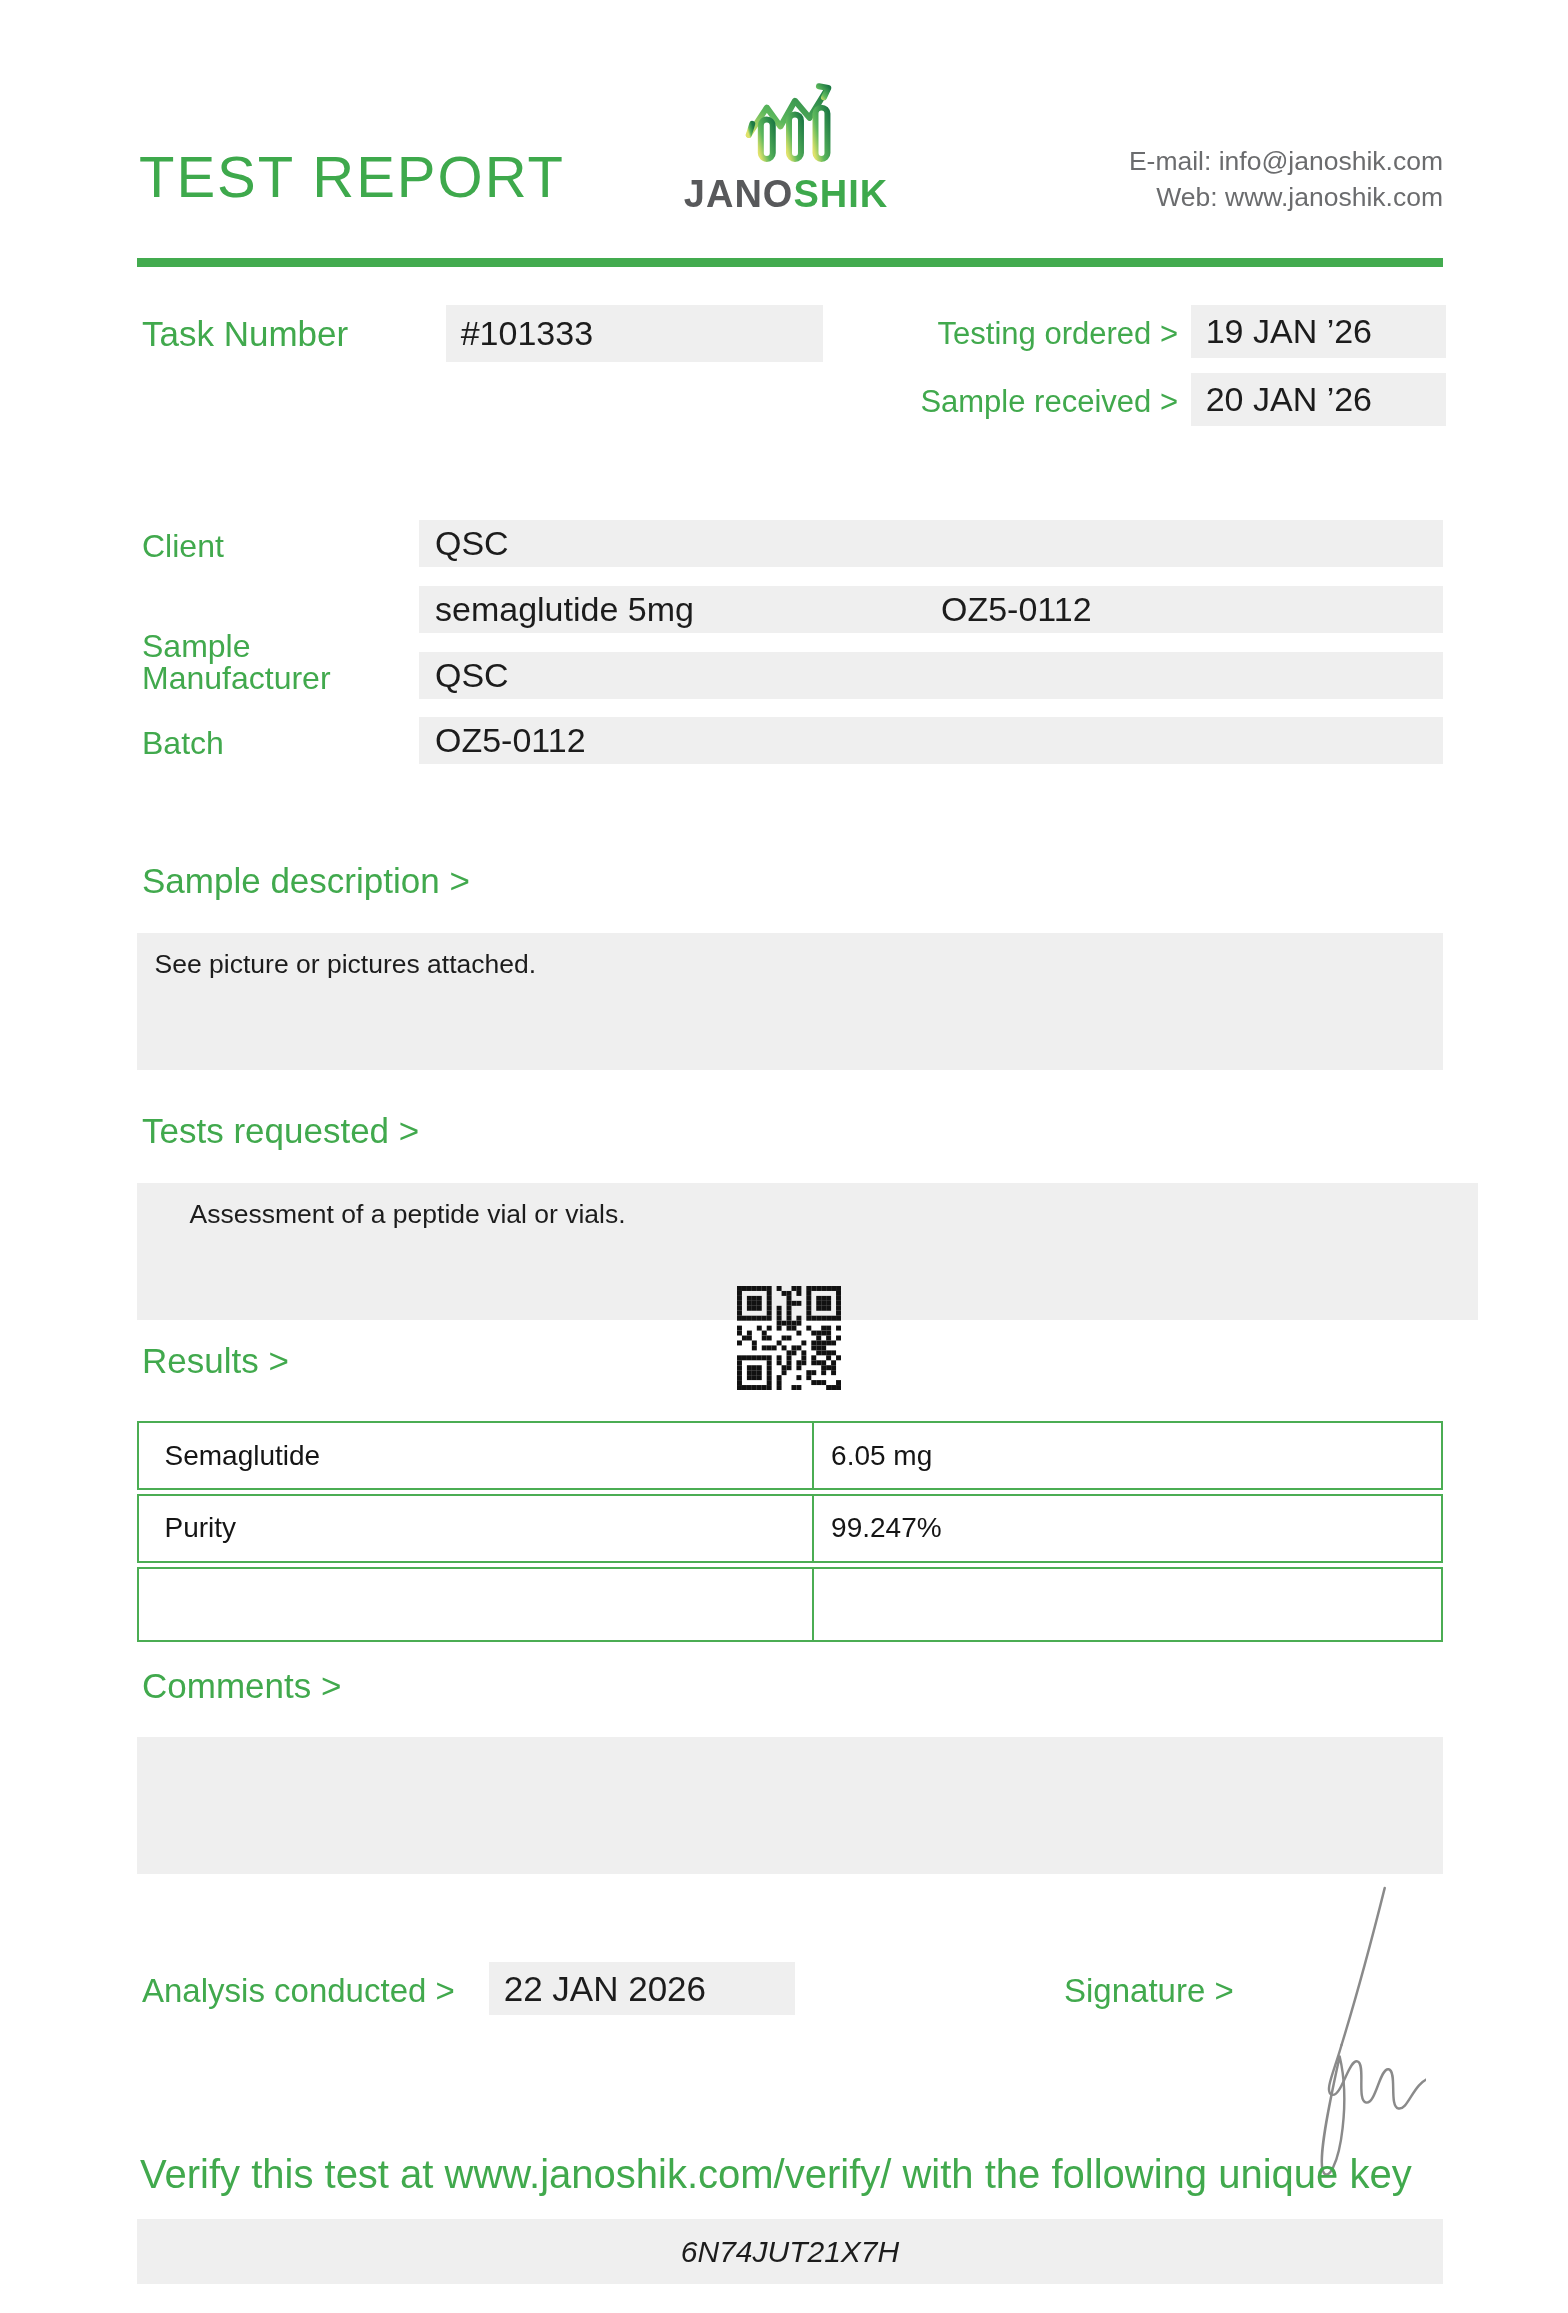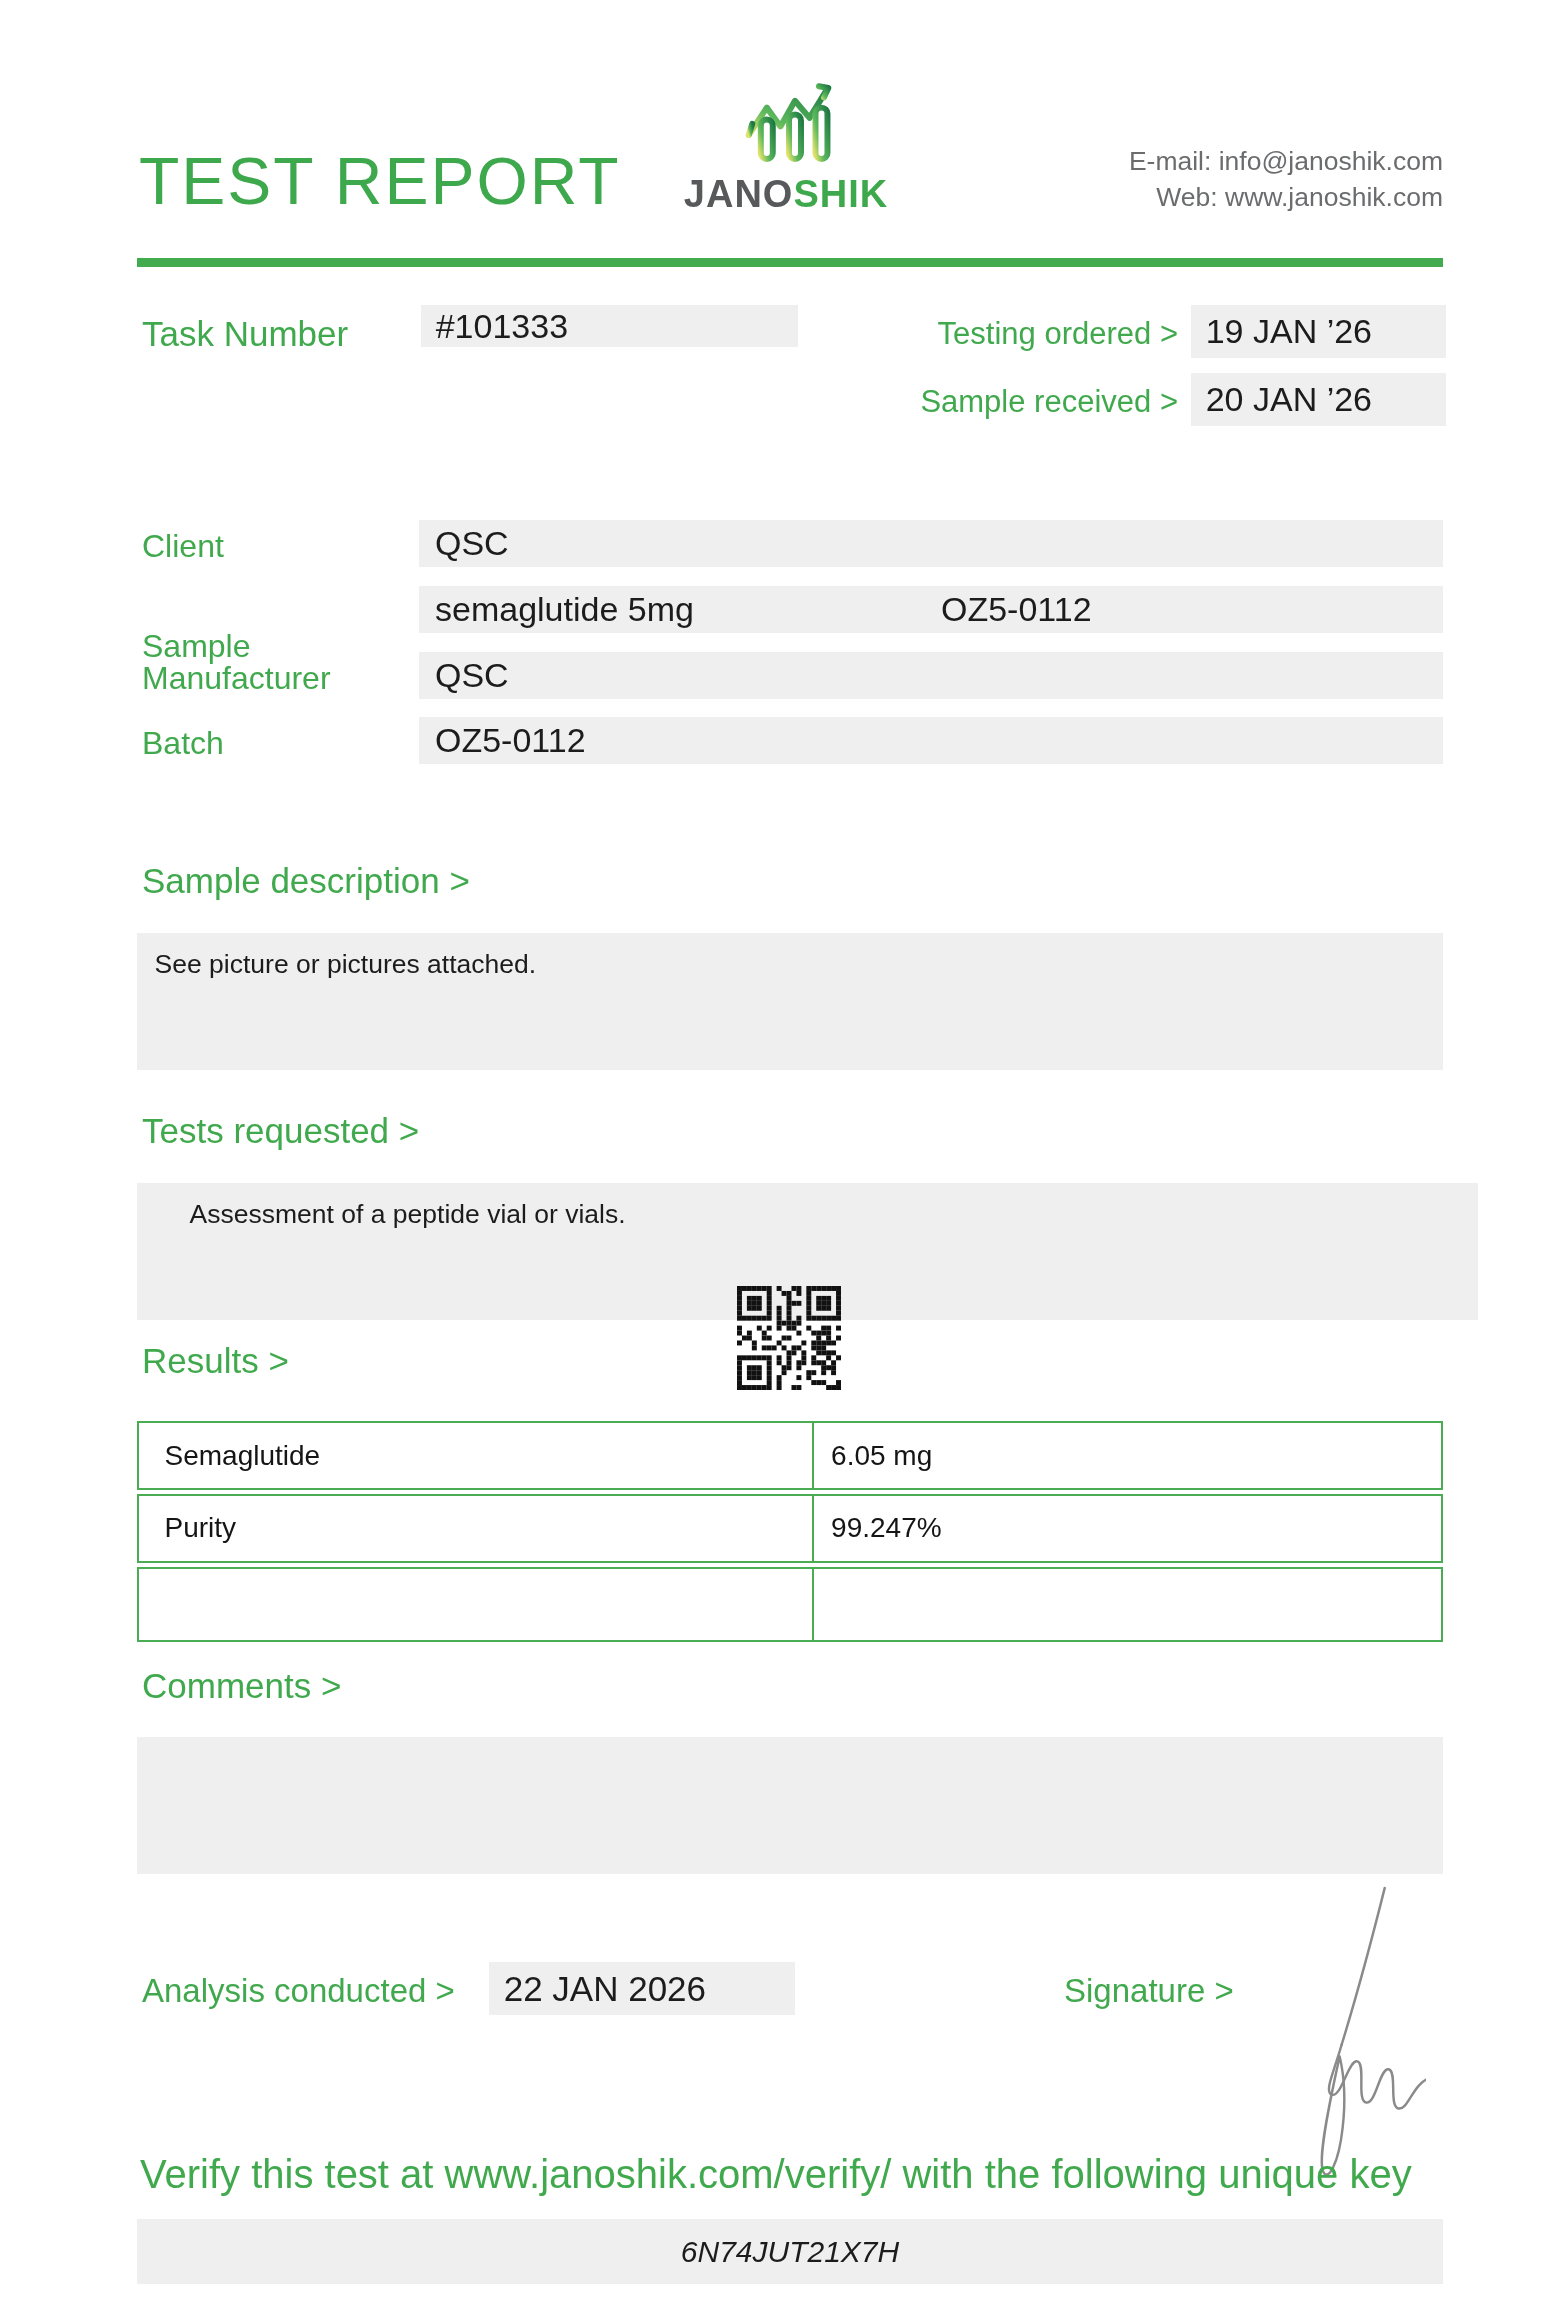--- a/index.html
+++ b/index.html
@@ -1,21 +1,21 @@
 <!DOCTYPE html>
 <html><head>
 <meta charset="utf-8">
 <style>
   html,body{margin:0;padding:0;background:#fff;}
   .page{
     position:relative;width:1568px;height:2313px;background:#ffffff;
     font-family:"Liberation Sans", sans-serif;overflow:hidden;
   }
   .abs{position:absolute;}
-  .page-title{left:139px;top:143px;font-size:66px;letter-spacing:2px;font-weight:500;color:#3ea94c;white-space:nowrap;}
+  .page-title{left:139px;top:143px;font-size:58px;letter-spacing:2px;font-weight:500;color:#3ea94c;white-space:nowrap;}
   .logo-icon{left:742px;top:78px;}
   .logotype{left:676px;top:173px;width:220px;text-align:center;font-size:38px;font-weight:700;letter-spacing:1px;color:#58595b;white-space:nowrap;}
   .logotype .sec{color:#3ea94c;}
   .contact{right:125px;top:143px;text-align:right;font-size:26.5px;line-height:36px;color:#6b6c6e;}
   .divider{left:137px;top:258px;width:1306px;height:8.8px;background:#43ab4f;}
   .label{font-size:32px;color:#41a94d;white-space:nowrap;}
   .value-box{background:#efefef;display:flex;align-items:center;font-size:34px;color:#1c1c1c;white-space:nowrap;}
   .value-box .pad{padding-left:14.7px;}
   .right-label{text-align:right;}
   .field{left:419px;width:1024px;height:47px;background:#efefef;position:absolute;display:flex;align-items:center;font-size:34px;color:#1c1c1c;}
@@ -63,21 +63,21 @@
   </div>
 
   <div class="abs contact">
     <div>E-mail: info@janoshik.com</div>
     <div>Web: www.janoshik.com</div>
   </div>
 
   <div class="abs divider"></div>
 
   <div class="abs label" style="left:142px;top:314px;font-size:35px;">Task Number</div>
-  <div class="abs value-box" style="left:421px;top:305px;width:377px;height:42px;">
+  <div class="abs value-box" style="left:446px;top:305px;width:377px;height:57px;">
     <span class="pad">#101333</span>
   </div>
 
   <div class="abs label right-label" style="left:843px;top:316px;width:335px;font-size:31px;">Testing ordered  &gt;</div>
   <div class="abs value-box" style="left:1191px;top:305px;width:255px;height:53px;">
     <span class="pad">19 JAN ’26</span>
   </div>
 
   <div class="abs label right-label" style="left:843px;top:384px;width:335px;font-size:31px;">Sample received &gt;</div>
   <div class="abs value-box" style="left:1191px;top:373px;width:255px;height:53px;">

